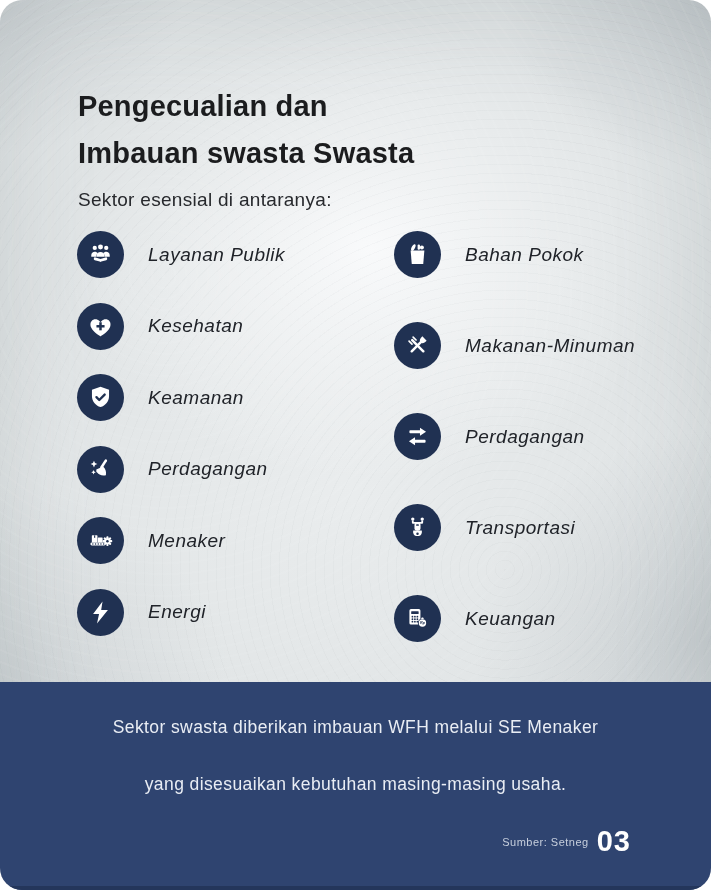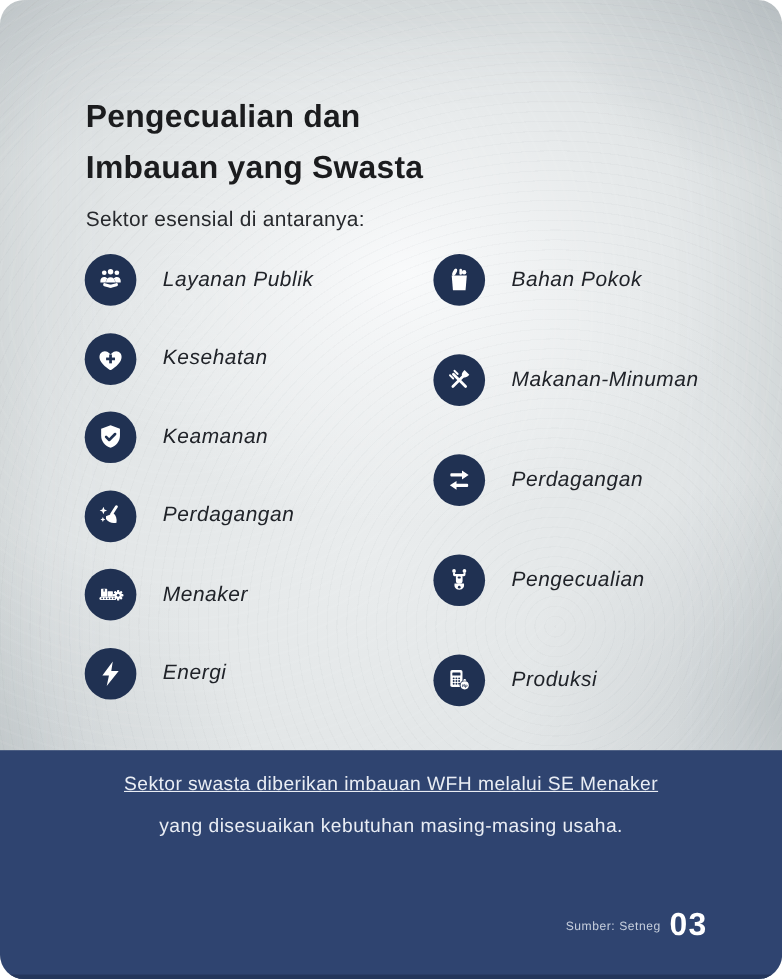--- a/index.html
+++ b/index.html
@@ -53,39 +53,39 @@
   }
   .footer{
     position:absolute;left:0;top:682px;width:711px;height:208px;
     background:var(--footer-navy,#2f4470);
   }
   .footer-line{
     margin:0;text-align:center;
     font-size:17.5px;font-weight:500;letter-spacing:.4px;
     color:#e9edf4;
   }
-  .footer-line.l1{padding-top:20px;text-decoration:underline;}
-  .footer-line.l2{margin-top:17px;}
+  .footer-line.l1{padding-top:35px;}
+  .footer-line.l2{margin-top:36px;}
   .source-row{
-    position:absolute;right:68px;top:143px;
+    position:absolute;right:80px;top:143px;
     display:flex;align-items:center;gap:8px;
   }
   .source-label{font-size:11px;color:#c7cfdd;letter-spacing:.5px;}
   .page-number{font-size:29px;font-weight:800;color:#ffffff;letter-spacing:1px;text-align:center;}
   .footer-edge{position:absolute;left:0;bottom:0;width:100%;height:4px;background:#24365b;}
 </style>
 </head>
 <body>
 
 <div class="page">
   <div class="texture"></div>
 
   <h1 class="title">
     <span>Pengecualian dan</span>
-    <span>Imbauan yang Swasta</span>
+    <span>Imbauan swasta Swasta</span>
   </h1>
 
   <div class="subtitle">Sektor esensial di antaranya:</div>
 
   <div class="grid">
     <div class="col col-left">
       <div class="sector-item">
         <span class="icon-circle">
             <svg viewBox="0 0 24 24">
               <g fill="#fff">
@@ -224,21 +224,21 @@
                 <path d="M7 5.8h1.6v1.2h6.8V5.8H17v1.7c0 .7-.5 1.2-1.2 1.2H8.2C7.5 8.7 7 8.2 7 7.5z"></path>
                 <rect x="9.3" y="7.4" width="5.4" height="7.4" rx="2.4"></rect>
                 <path d="M8.2 14.6h7.6c.5 2.7-.7 5-3.8 5s-4.3-2.3-3.8-5z"></path>
               </g>
               <g fill="#203152">
                 <rect x="10.7" y="9" width="2.6" height="1.5" rx=".75"></rect>
                 <circle cx="12" cy="17.6" r="1.1"></circle>
               </g>
             </svg>
           </span>
-        <span class="sector-label">Pengecualian</span>
+        <span class="sector-label">Transportasi</span>
       </div>
       <div class="sector-item">
         <span class="icon-circle">
             <svg viewBox="0 0 24 24">
               <rect x="4.8" y="3.6" width="9.8" height="13.8" rx="1.4" fill="#fff"></rect>
               <rect x="6.4" y="5.6" width="6.6" height="2.5" rx=".5" fill="#203152"></rect>
               <g fill="#203152">
                 <circle cx="7.5" cy="10.4" r=".8"></circle>
                 <circle cx="9.7" cy="10.4" r=".8"></circle>
                 <circle cx="11.9" cy="10.4" r=".8"></circle>
@@ -248,21 +248,21 @@
                 <circle cx="7.5" cy="14.8" r=".8"></circle>
                 <circle cx="9.7" cy="14.8" r=".8"></circle>
                 <circle cx="11.9" cy="14.8" r=".8"></circle>
               </g>
               <circle cx="16.4" cy="16" r="4.1" fill="#203152"></circle>
               <circle cx="16.4" cy="16" r="3.3" fill="#fff"></circle>
               <path d="M15.1 12.4l.7-1.4h1.2l.7 1.4z" fill="#fff"></path>
               <text x="16.4" y="17.3" font-size="3.4" font-weight="bold" text-anchor="middle" fill="#203152" font-family="Liberation Sans, sans-serif">Rp</text>
             </svg>
           </span>
-        <span class="sector-label">Produksi</span>
+        <span class="sector-label">Keuangan</span>
       </div>
     </div>
   </div>
 
   <div class="footer">
     <p class="footer-line l1">Sektor swasta diberikan imbauan WFH melalui SE Menaker</p>
     <p class="footer-line l2">yang disesuaikan kebutuhan masing-masing usaha.</p>
     <div class="source-row">
       <span class="source-label">Sumber: Setneg</span>
       <span class="page-number">03</span>

